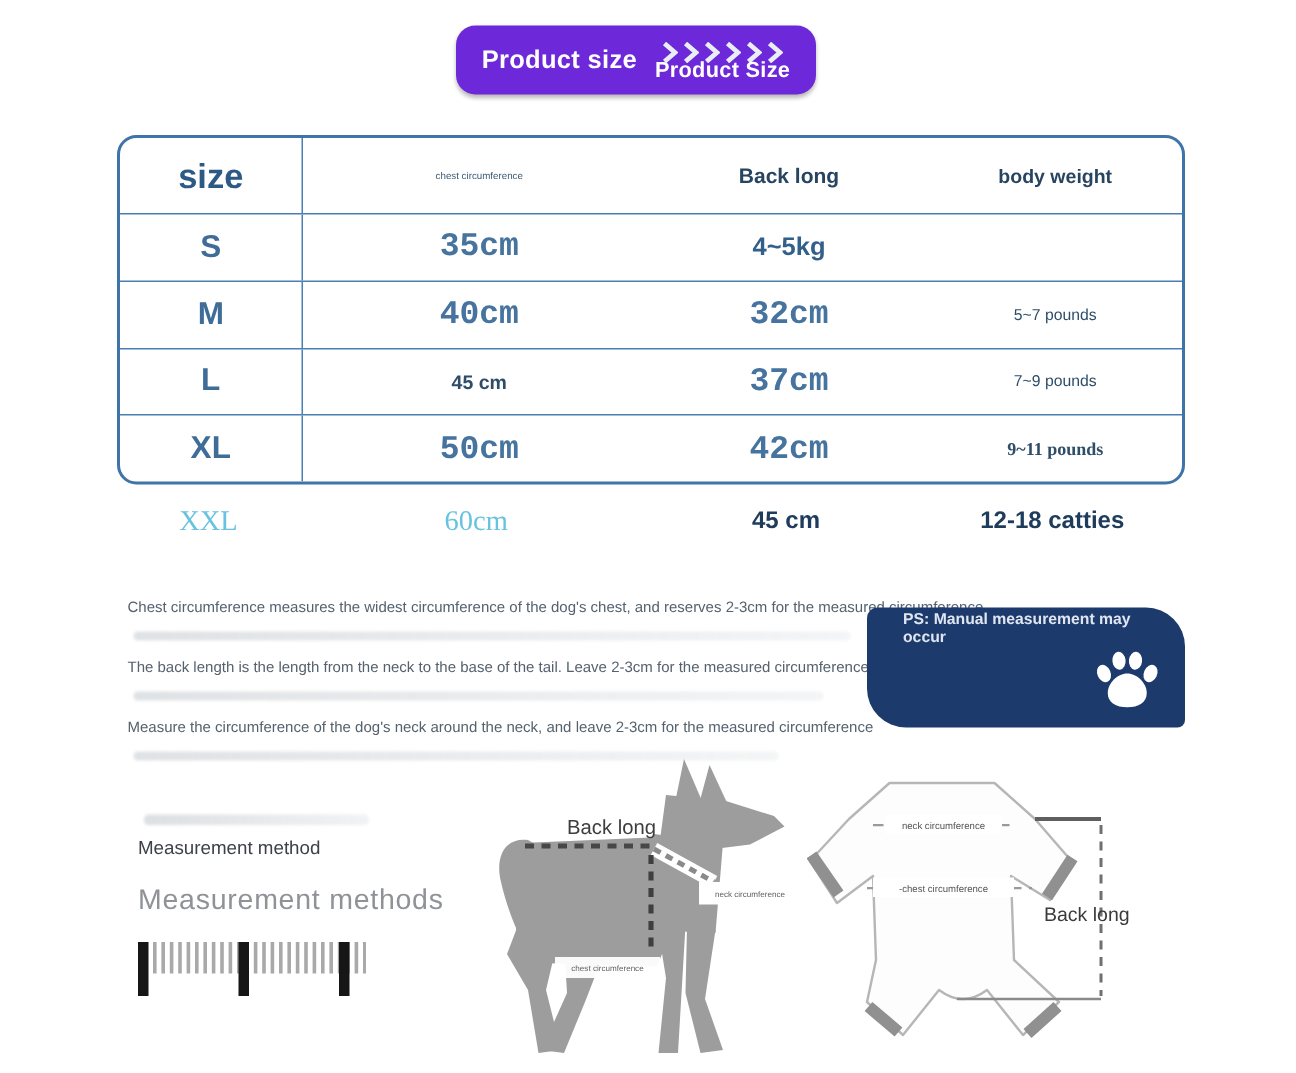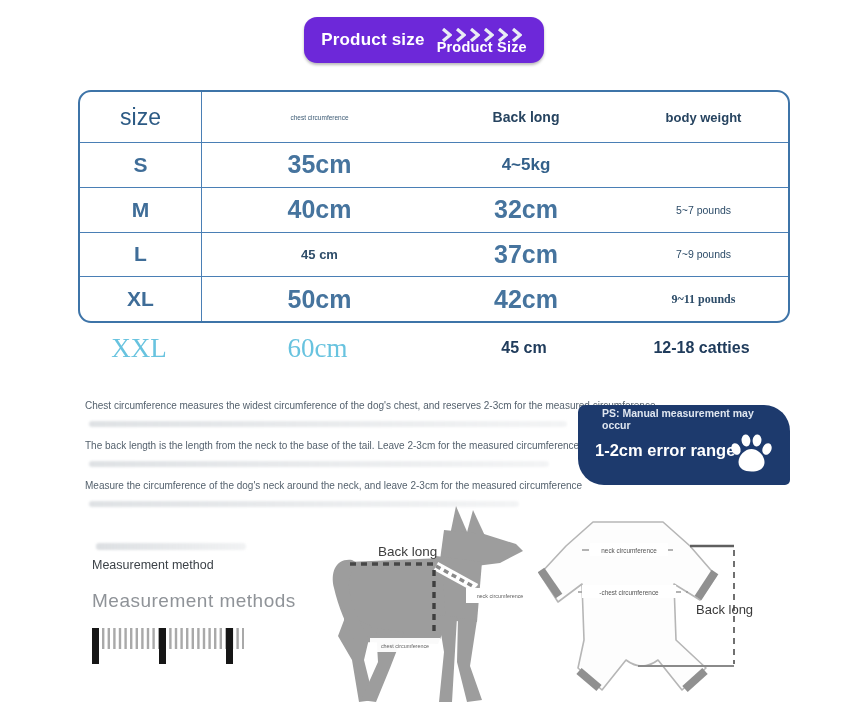--- a/index.html
+++ b/index.html
@@ -16,35 +16,35 @@
   .banner-back-label{color:#ffffff;font-size:14.5px;font-weight:800;margin-top:-3px;letter-spacing:.2px;}
 
   
   .size-table{position:absolute;left:78px;top:90px;width:712px;height:233px;background:#fff;
               border:2px solid #3e74a8;border-radius:13px;overflow:hidden;
               display:grid;grid-template-rows:50px 1fr 1fr 1fr 1fr;box-sizing:border-box;}
   .trow{display:grid;grid-template-columns:122px 235px 178px 177px;align-items:stretch;}
   .trow + .trow{border-top:1.5px solid #4a7fb5;}
   .cell{display:flex;align-items:center;justify-content:center;text-align:center;}
   .col1{border-right:1.5px solid #4a7fb5;}
-  .h-size{font-size:23px;font-weight:400;color:#2c5a84;}
+  .h-size{font-size:23px;font-weight:700;color:#2c5a84;}
   .h-chest{font-size:6.5px;color:#3c5a74;}
   .h-back{font-size:14px;font-weight:600;color:#274460;}
   .h-weight{font-size:13px;font-weight:600;color:#274460;}
   .r-letter{font-size:21px;font-weight:700;color:#3f6d98;}
-  .v-big{font-size:25px;font-weight:700;color:#46749e;}
+  .v-big{font-size:22px;font-weight:700;color:#46749e;font-family:Liberation Mono, monospace;}
   .v-mid{font-size:13px;font-weight:600;color:#2e4d69;}
   .v-sm{font-size:10.5px;color:#2e4d69;}
   .v-md{font-size:12px;font-weight:600;color:#2e4d69;font-family:Liberation Serif, serif;}
   .v-kg{font-size:17px;font-weight:600;color:#33608a;}
 
   
   .xxl-row{position:absolute;left:78px;top:327px;width:712px;height:42px;
            display:grid;grid-template-columns:122px 235px 178px 177px;align-items:center;}
-  .xxl-accent{font-family:"Liberation Serif", serif;font-size:27px;color:#68c3df;}
+  .xxl-accent{font-family:"Liberation Serif", serif;font-size:19px;color:#68c3df;}
   .xxl-back{font-size:16px;font-weight:600;color:#203c5c;}
   .xxl-weight{font-size:16px;font-weight:700;color:#203c5c;}
 
   
   .notes{position:absolute;left:85px;top:400px;width:492px;}
   .note{font-size:10px;color:#55626e;line-height:12px;white-space:nowrap;}
   .ghost{height:6px;border-radius:3px;margin:9px 0 13px 4px;
          background:linear-gradient(90deg,rgba(140,150,160,.28),rgba(140,150,160,.10));
          filter:blur(1px);}
 
@@ -139,21 +139,20 @@
     <div class="note">Chest circumference measures the widest circumference of the dog's chest, and reserves 2-3cm for the measured circumference</div>
     <div class="ghost" style="width:478px"></div>
     <div class="note">The back length is the length from the neck to the base of the tail. Leave 2-3cm for the measured circumference.</div>
     <div class="ghost" style="width:460px"></div>
     <div class="note">Measure the circumference of the dog's neck around the neck, and leave 2-3cm for the measured circumference</div>
     <div class="ghost" style="width:430px"></div>
   </div>
 
   <div class="ps-box">
     <div class="ps-line1">PS: Manual measurement may occur</div>
-    <div class="ps-line2">1-2cm error range</div>
     <svg class="paw" width="46" height="40" viewBox="0 0 46 40" fill="#ffffff">
       <ellipse cx="8" cy="16" rx="4.4" ry="6" transform="rotate(-24 8 16)"></ellipse>
       <ellipse cx="18" cy="7.5" rx="4.4" ry="6" transform="rotate(-6 18 7.5)"></ellipse>
       <ellipse cx="29" cy="7.5" rx="4.4" ry="6" transform="rotate(6 29 7.5)"></ellipse>
       <ellipse cx="39" cy="16" rx="4.4" ry="6" transform="rotate(24 39 16)"></ellipse>
       <path d="M23.5 16 C30 16 36.5 22.5 36.5 29 C36.5 35.5 31 38.5 23.5 38.5 C16 38.5 10.5 35.5 10.5 29 C10.5 22.5 17 16 23.5 16 Z"></path>
     </svg>
   </div>
 
   <div class="m-ghost"></div>

